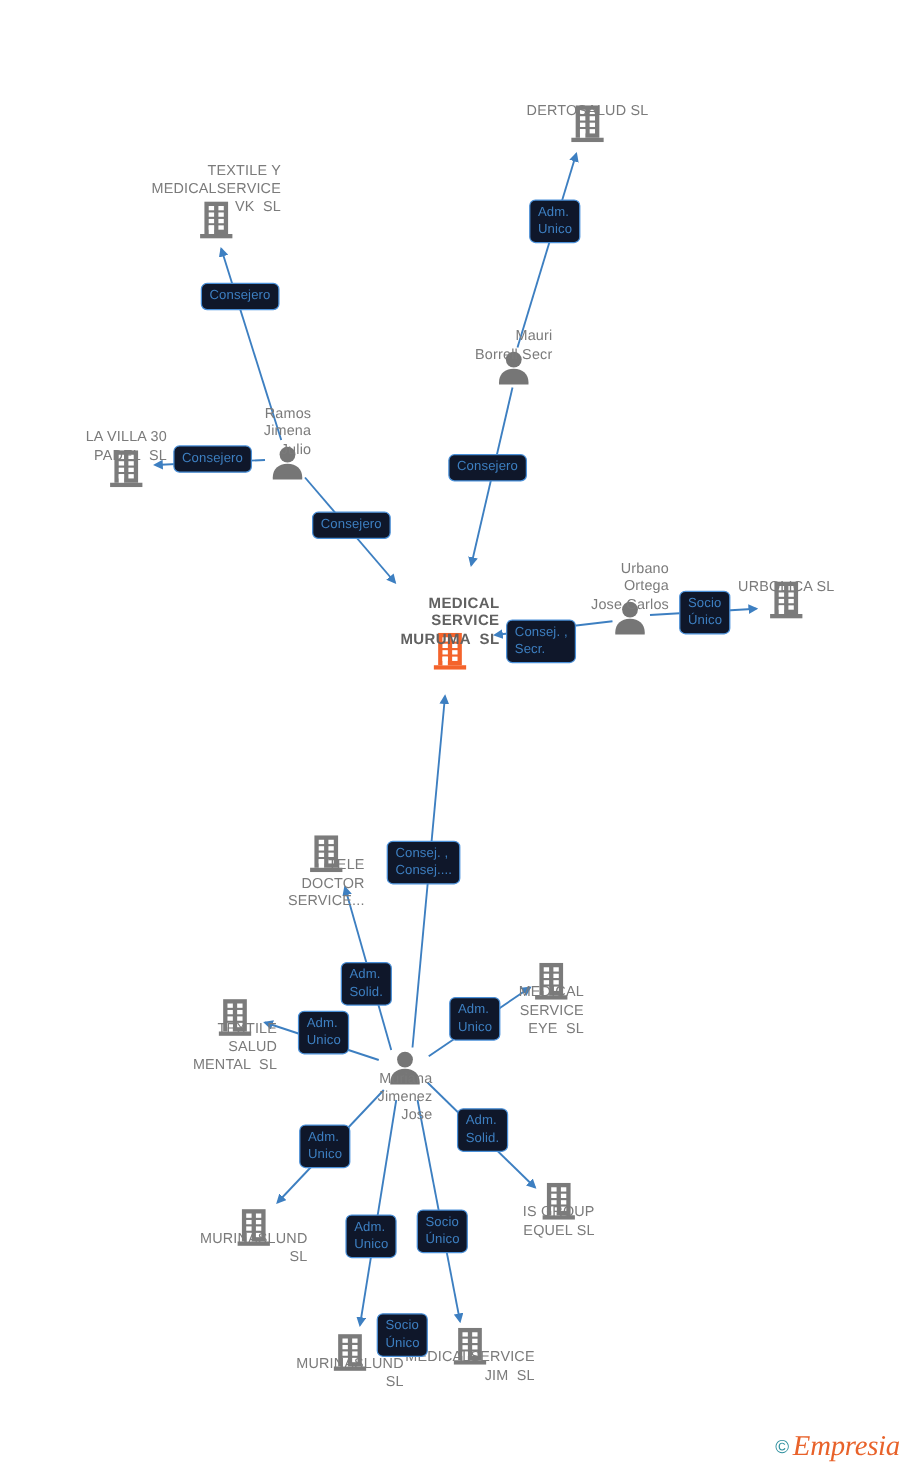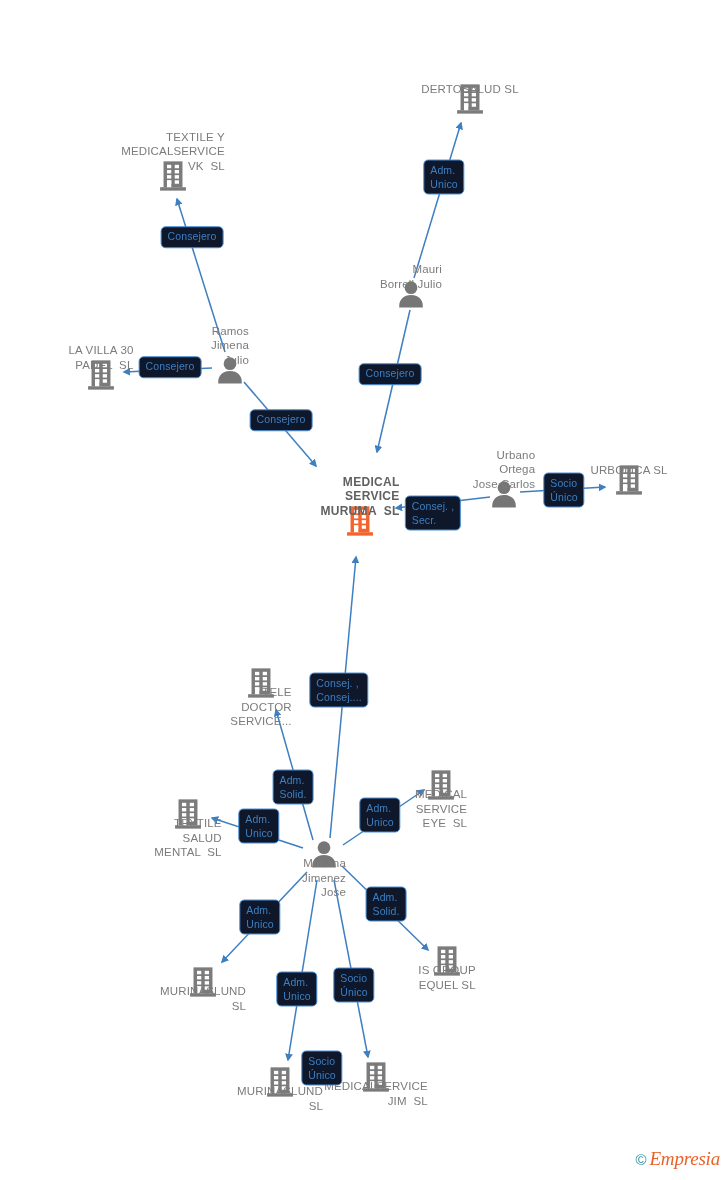--- a/index.html
+++ b/index.html
@@ -83,21 +83,21 @@
     font-size: 16px;
   }
   #watermark .wm-c {
     color: #2d8f9e;
     font-size: 15px;
   }
   #watermark .wm-text {
     color: #e8622a;
     font-family: "Liberation Serif", serif;
     font-style: italic;
-    font-size: 19px;
+    font-size: 23px;
     letter-spacing: -0.2px;
   }
 </style>
 </head>
 <body>
 
 <div id="canvas">
 
   <svg id="edges" viewBox="0 0 728 1180" xmlns="http://www.w3.org/2000/svg">
     <defs>
@@ -196,21 +196,21 @@
         <div class="node-label above">Ramos
 Jimena
 Julio</div>
       </div>
       <div class="node" style="left: 411px; top: 294px;">
         <span class="icon-wrap"><svg width="29" height="29" viewBox="0 0 32 32">
             <circle cx="16" cy="9" r="7" fill="#767676"></circle>
             <path d="M16 17 C8 17 3 22 3 29 L3 31 L29 31 L29 29 C29 22 24 17 16 17 Z" fill="#767676"></path>
           </svg></span>
         <div class="node-label above">Mauri
-Borrell Julio</div>
+Borrell Secr</div>
       </div>
       <div class="node focus" style="left: 360px; top: 521px;">
         <span class="icon-wrap"><svg width="28" height="31" viewBox="0 0 32 36">
             <g fill="#f4632b">
               <rect x="5" y="1" width="22" height="30"></rect>
               <rect x="1" y="31" width="30" height="4"></rect>
             </g>
             <g fill="#ffffff">
               <rect x="9" y="5" width="5" height="4"></rect>
               <rect x="18" y="5" width="5" height="4"></rect>

